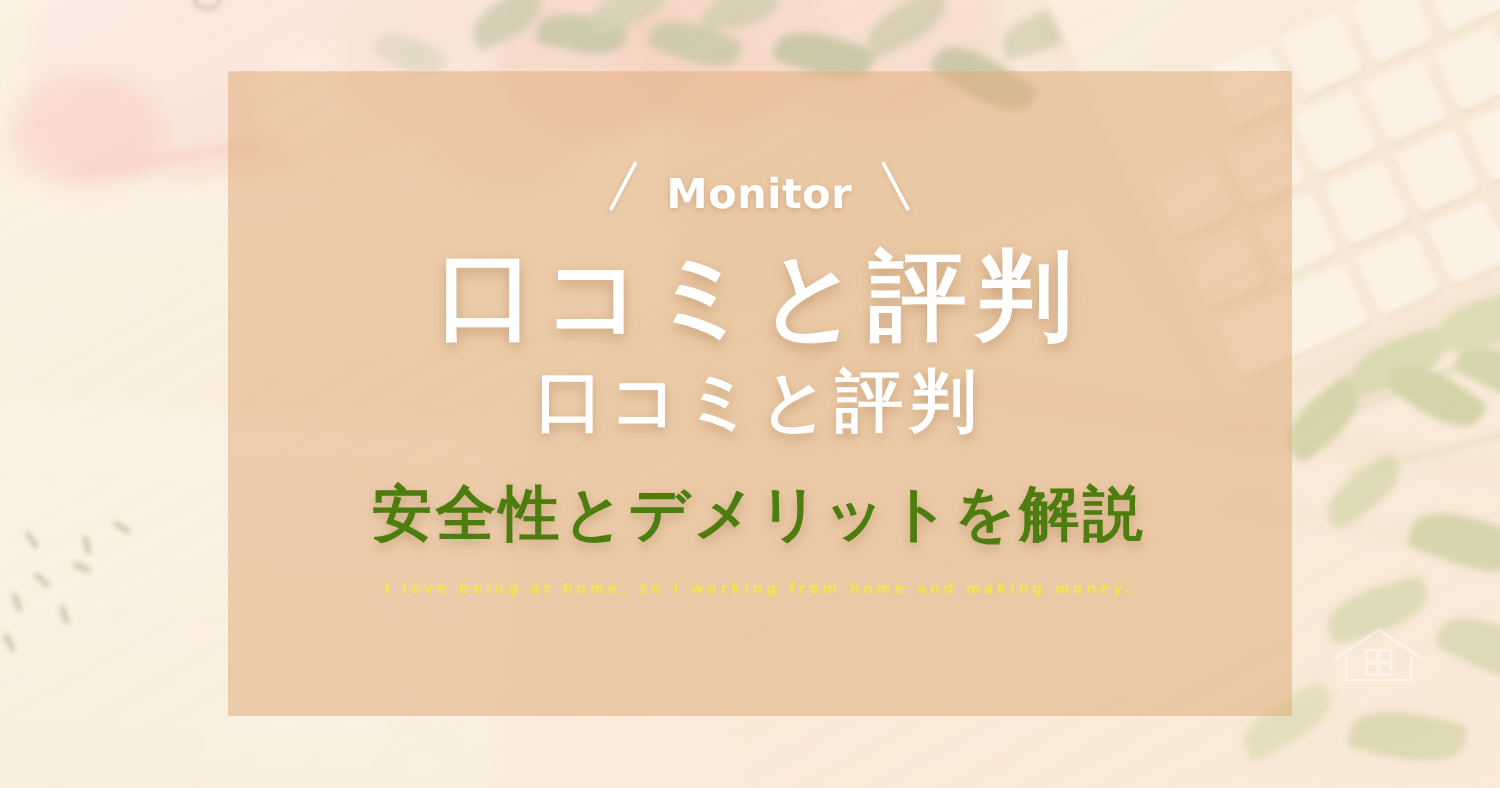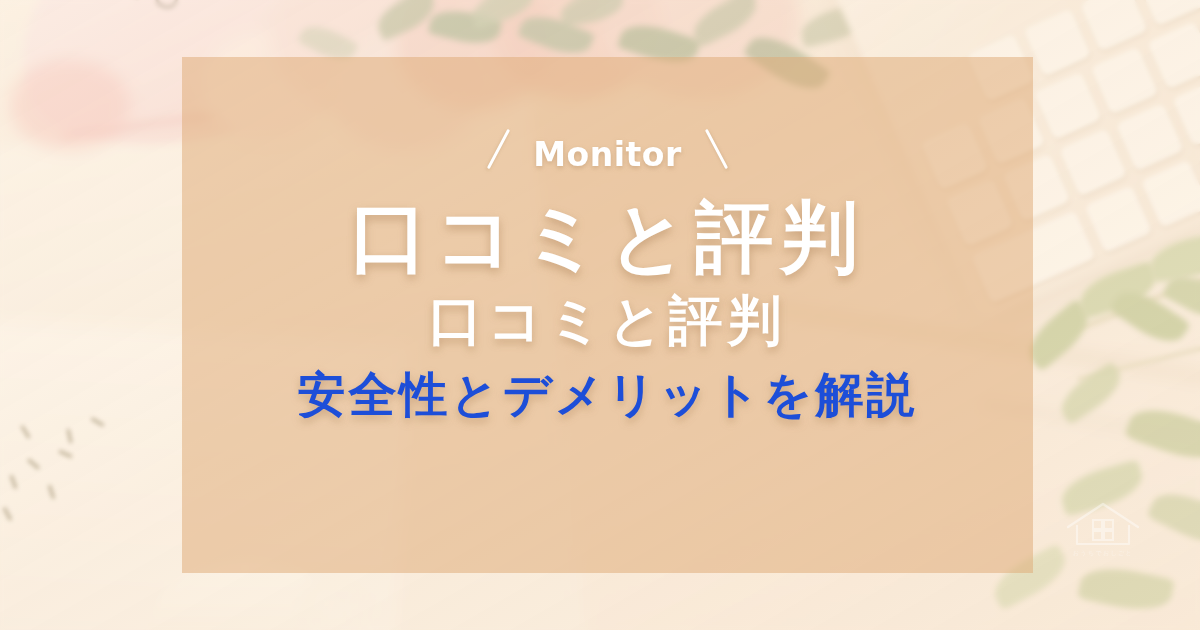--- a/index.html
+++ b/index.html
@@ -300,25 +300,25 @@
     font-weight: 700;
     color: #ffffff;
     letter-spacing: 5px;
     line-height: 1.1;
     text-shadow: 0 4px 9px rgba(150,104,62,.38);
     white-space: nowrap;
   }
 
   
   .title-sub2 {
-    margin-top: 17px;
+    margin-top: 34px;
     font-family: "DejaVu Sans", "Liberation Sans", sans-serif;
     font-size: 48px;
     font-weight: 700;
-    color: #1d4ed8;
+    color: #4d7c0f;
     letter-spacing: 3px;
     line-height: 1.1;
     text-shadow: 0 4px 9px rgba(150,104,62,.38);
     white-space: nowrap;
   }
 
   
   .tagline {
     margin-top: 28px;
     font-family: "DejaVu Sans", "Liberation Sans", sans-serif;
@@ -457,20 +457,21 @@
       <span class="kicker-text">Monitor</span>
       <span class="slash slash-right"></span>
     </div>
 
     <h1 class="title-main">口コミと評判</h1>
 
     <h2 class="title-sub1">口コミと評判</h2>
 
     <h3 class="title-sub2">安全性とデメリットを解説</h3>
 
+    <p class="tagline">I love being at home, so I working from home and making money.</p>
   </div>
 
   <div class="watermark">
     <svg width="78" height="46" viewBox="0 0 78 46">
       <path d="M4 26 L39 3 L74 26" fill="none" stroke="#ffffff" stroke-width="2.4" stroke-linecap="round" stroke-linejoin="round"></path>
       <path d="M13 24 V43 H65 V24" fill="none" stroke="#ffffff" stroke-width="2.2" stroke-linejoin="round"></path>
       <rect x="29" y="19" width="9" height="9" fill="none" stroke="#ffffff" stroke-width="2"></rect>
       <rect x="40" y="19" width="9" height="9" fill="none" stroke="#ffffff" stroke-width="2"></rect>
       <rect x="29" y="30" width="9" height="9" fill="none" stroke="#ffffff" stroke-width="2"></rect>
       <rect x="40" y="30" width="9" height="9" fill="none" stroke="#ffffff" stroke-width="2"></rect>

